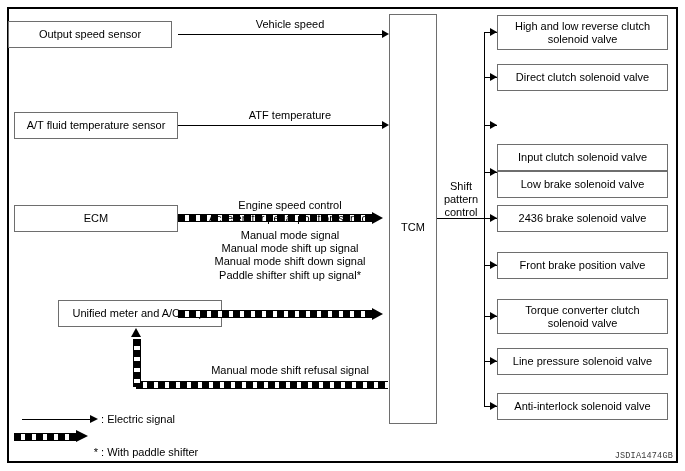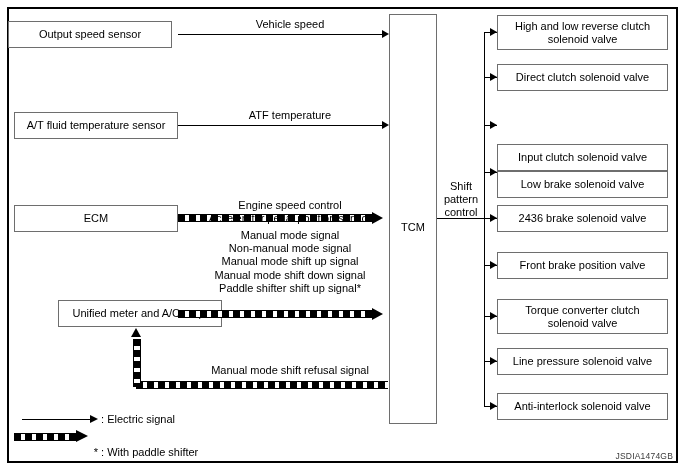--- a/index.html
+++ b/index.html
@@ -38,21 +38,21 @@
 
   #tcm{position:absolute;left:389px;top:14px;width:48px;height:410px;
        border:1px solid #6e6e6e;box-sizing:border-box;background:#fff;}
   #tcm span{position:absolute;top:206px;left:0;width:100%;text-align:center;font-size:11px;}
 
   #shiftlabel{position:absolute;left:441px;top:180px;width:40px;
       font-size:11px;line-height:13px;text-align:center;color:#000;}
 
   .legend{position:absolute;font-size:11px;line-height:13px;color:#000;white-space:nowrap;}
   #watermark{position:absolute;right:12px;bottom:10px;font-size:8.5px;
-      letter-spacing:.2px;color:#3a3a3a;font-family:Liberation Sans, sans-serif;margin-left:32px;}
+      letter-spacing:.2px;color:#3a3a3a;font-family:Liberation Mono, monospace;margin-left:32px;}
 </style>
 </head>
 <body>
 
 <div id="frame"></div>
 
 <div class="box" id="in0" style="left:8px;top:21px;width:164px;height:27px;">
   <span>Output speed sensor</span>
 </div>
 <div class="box" id="in1" style="left:14px;top:112px;width:164px;height:27px;">
@@ -77,21 +77,20 @@
 <div class="ar-rb" style="left:372px;top:212px;"></div>
 <div class="lblblock" style="left:190px;top:187px;width:200px;margin-top:12px;">
   <div>Engine speed control</div>
   <div>Accelerator pedal position sensor</div>
 </div>
 
 <div class="can-h" style="left:178px;top:310px;width:194px;"></div>
 <div class="ar-rb" style="left:372px;top:308px;"></div>
 <div class="lblblock" style="left:190px;top:229px;width:200px;">
   <div>Manual mode signal</div>
-  <div>Non-manual mode signal</div>
   <div>Manual mode shift up signal</div>
   <div>Manual mode shift down signal</div>
   <div>Paddle shifter shift up signal*</div>
 </div>
 
 <div class="can-h" style="left:136px;top:381px;width:252px;"></div>
 <div class="can-v" style="left:133px;top:339px;height:48px;"></div>
 <div class="ar-u" style="left:131px;top:328px;"></div>
 <div class="lbl" style="left:190px;top:364px;width:200px;">Manual mode shift refusal signal</div>
 

